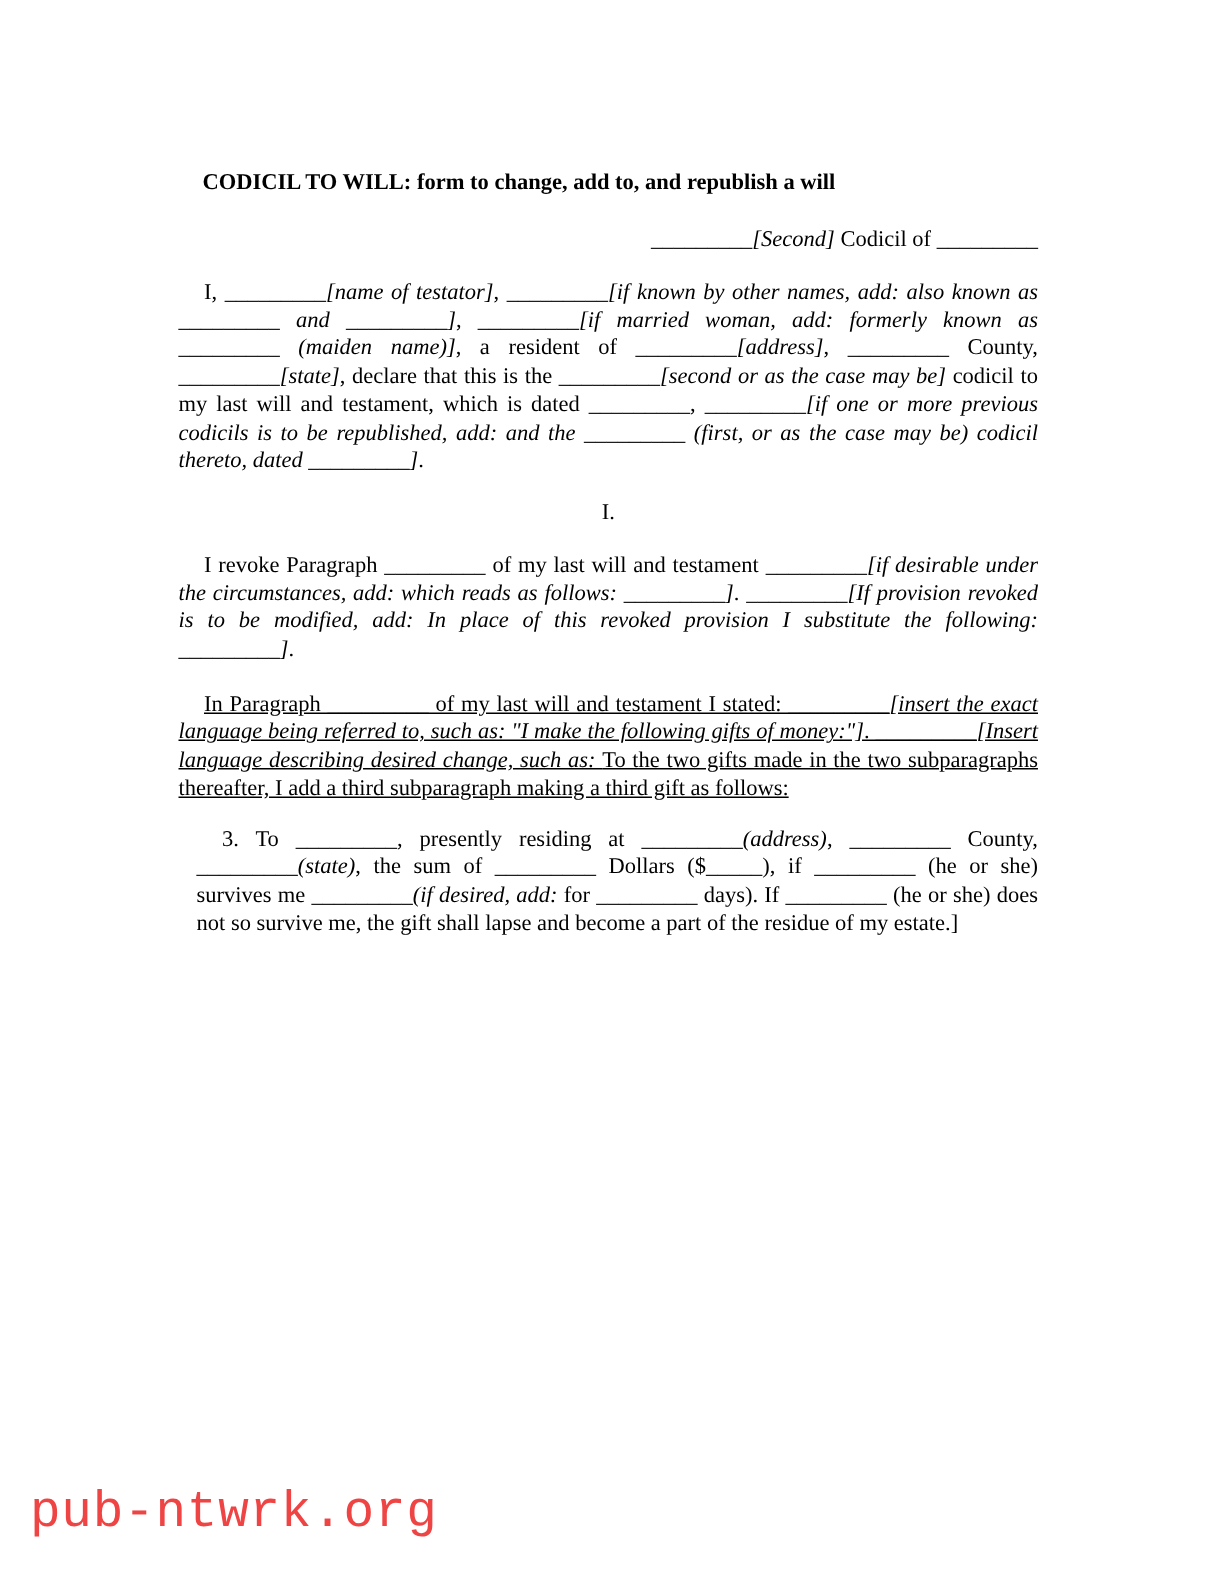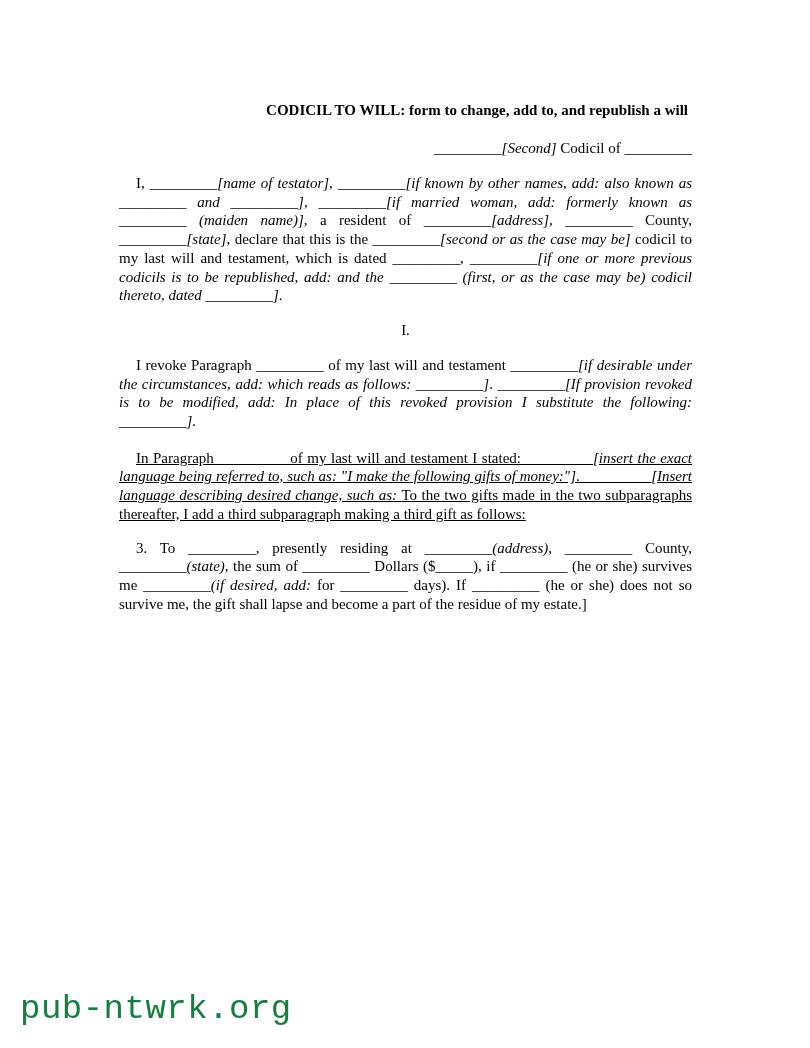--- a/index.html
+++ b/index.html
@@ -20,22 +20,21 @@
     position: absolute;
     left: 119px;
     top: 97px;
     width: 573px;
     font-size: 15px;
     line-height: 18.7px;
   }
   .title {
     font-weight: bold;
     line-height: 19px;
-    margin: 4px;
-    text-align: right;
+    margin: 16px;
   }
   .subtitle {
     text-align: right;
     margin-top: 19px;
     line-height: 19px;
   }
   .heading {
     text-align: center;
     margin-top: 16px;
     line-height: 19px;
@@ -43,21 +42,21 @@
   p.para {
     margin: 0;
     margin-top: 16px;
     text-align: justify;
     text-indent: 17px;
   }
   p.para.sec1 { }
   p.para.sec2 { margin-top: 18px; text-decoration: underline; }
   p.para.gift {
     margin-top: 15px;
-    margin-left: 0;
+    margin-left: 12px;
   }
   .it { font-style: italic; }
   .watermark {
     position: absolute;
     left: 20px;
     top: 988px;
     font-family: "Liberation Mono", monospace;
     font-size: 34px;
     line-height: 42px;
     letter-spacing: 0.5px;
@@ -79,14 +78,14 @@
 
     <p class="para sec1"><span>I revoke Paragraph _________ of my last will and testament _________</span><span class="it">[if desirable under the circumstances, add: which reads as follows: _________]</span><span>. _________</span><span class="it">[If provision revoked is to be modified, add: In place of this revoked provision I substitute the following: _________]</span><span>.</span></p>
 
 
     <p class="para sec2"><span>In Paragraph _________ of my last will and testament I stated: _________</span><span class="it">[insert the exact language being referred to, such as: "I make the following gifts of money:"]</span><span>. _________</span><span class="it">[Insert language describing desired change, such as: </span><span>To the two gifts made in the two subparagraphs thereafter, I add a third subparagraph making a third gift as follows:</span></p>
 
     <p class="para gift"><span>3. To _________, presently residing at _________</span><span class="it">(address)</span><span>, _________ County, _________</span><span class="it">(state)</span><span>, the sum of _________ Dollars ($_____), if _________ (he or she) survives me _________</span><span class="it">(if desired, add:</span><span> for _________ days). If _________ (he or she) does not so survive me, the gift shall lapse and become a part of the residue of my estate.]</span></p>
 
   </div>
 
-  <div class="watermark" style="color: #15803d;">pub-ntwrk.org</div>
+  <div class="watermark" style="color: #ef4444;">pub-ntwrk.org</div>
 </div>
 
 </body></html>

